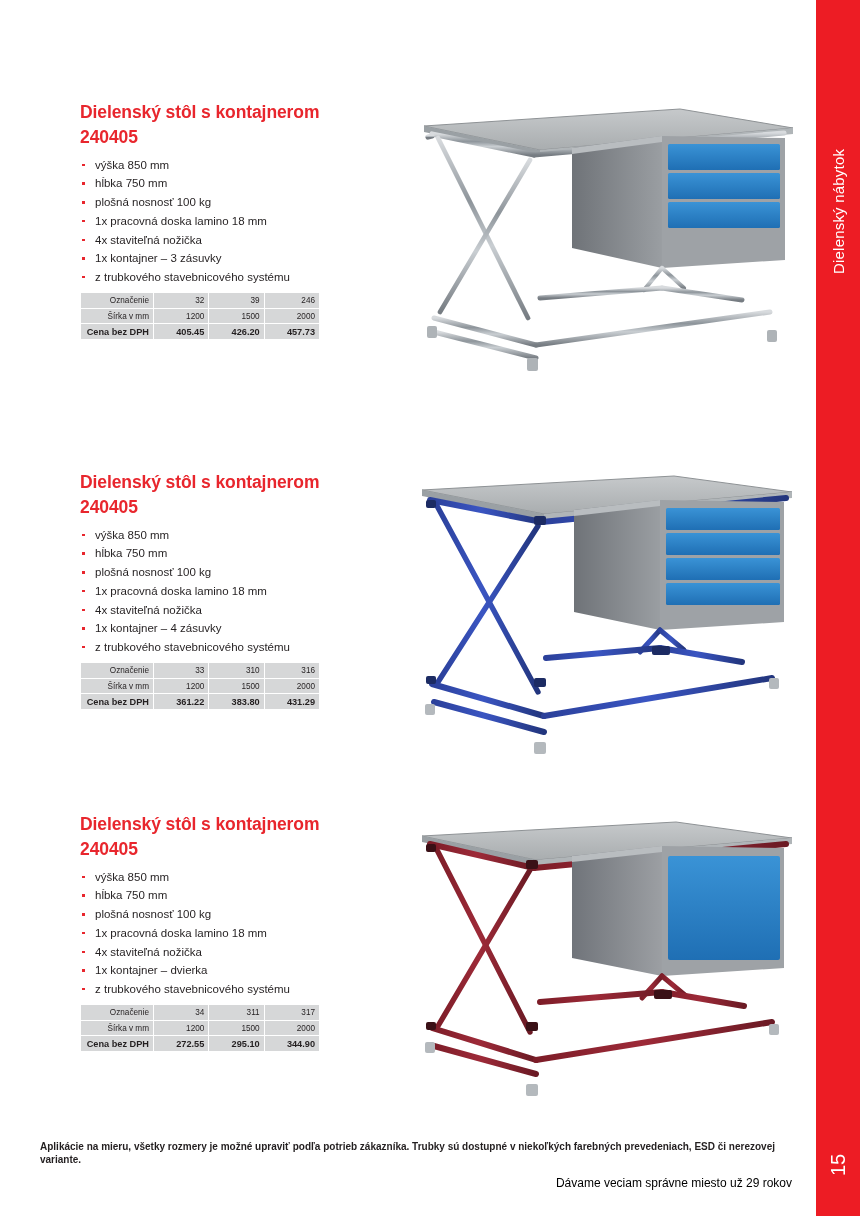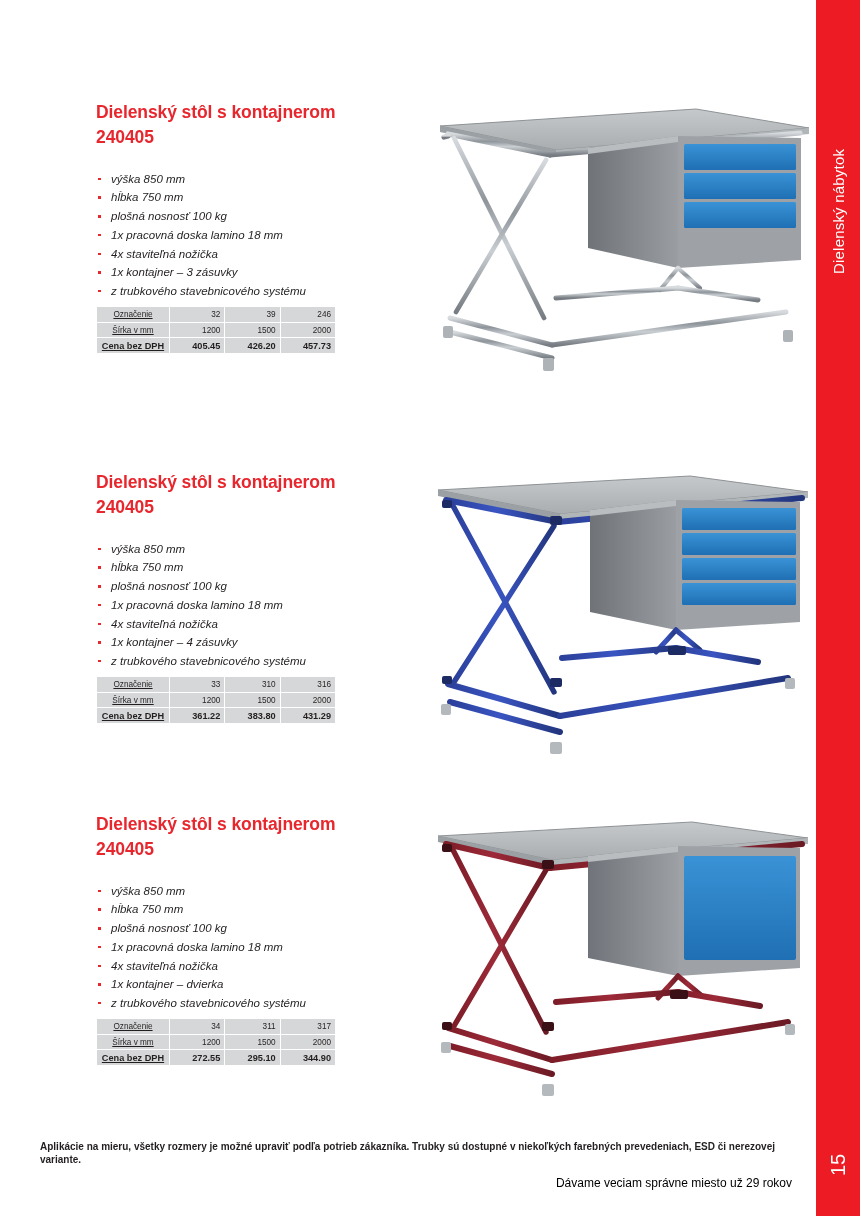--- a/index.html
+++ b/index.html
@@ -25,37 +25,37 @@
     writing-mode: vertical-rl; transform: rotate(180deg);
   }
   .edge-page-no {
     position: absolute; bottom: 26px; left: 0; width: 44px; height: 50px;
     display: flex; align-items: center; justify-content: center;
     color: #ffffff; font-size: 20px; font-weight: 400;
     writing-mode: vertical-rl; transform: rotate(180deg);
   }
 
   
-  .product { position: absolute; left: 16px; width: 816px; padding-left: 35px; }
+  .product { position: absolute; left: 0; width: 816px; padding-left: 35px; }
   .p1 { top: 100px; height: 290px; }
   .p2 { top: 470px; height: 290px; }
   .p3 { top: 812px; height: 290px; }
 
   .info { position: absolute; left: 80px; top: 0; width: 330px; }
 
   .title {
     color: #e8262d;
     font-size: 17.5px;
     font-weight: bold;
     line-height: 1.45;
     letter-spacing: -0.1px;
   }
   .title .code { display: block; }
 
-  .bullets { list-style: none; margin-top: 23px; font-style: italic; }
+  .bullets { list-style: none; margin-top: 9px; }
   .bullets li {
     position: relative;
     padding-left: 15px;
     font-size: 11.5px;
     color: #231f20;
     line-height: 1.0;
     margin-bottom: 7.2px;
     white-space: nowrap;
   }
   .bullets li .dot {
@@ -75,21 +75,21 @@
   table.spec td {
     background: #d6d7d8;
     color: #231f20;
     font-size: 8.2px;
     height: 14.5px;
     padding: 0 4px;
     text-align: right;
     vertical-align: middle;
     white-space: nowrap;
   }
-  table.spec td.lbl { text-align: center; width: 72px; text-decoration: underline; }
+  table.spec td.lbl { text-align: right; width: 72px; }
   table.spec tr.price td { font-weight: bold; font-size: 9.2px; margin-top: 36px; }
 
   
   .photo { position: absolute; left: 412px; top: 0; width: 390px; height: 290px; }
   .photo svg { display:block; width: 100%; height: 100%; }
 
   
   .footer-note {
     position: absolute; left: 40px; top: 1140px; width: 762px;
     font-size: 10px; font-weight: bold; color: #231f20; line-height: 1.3;

